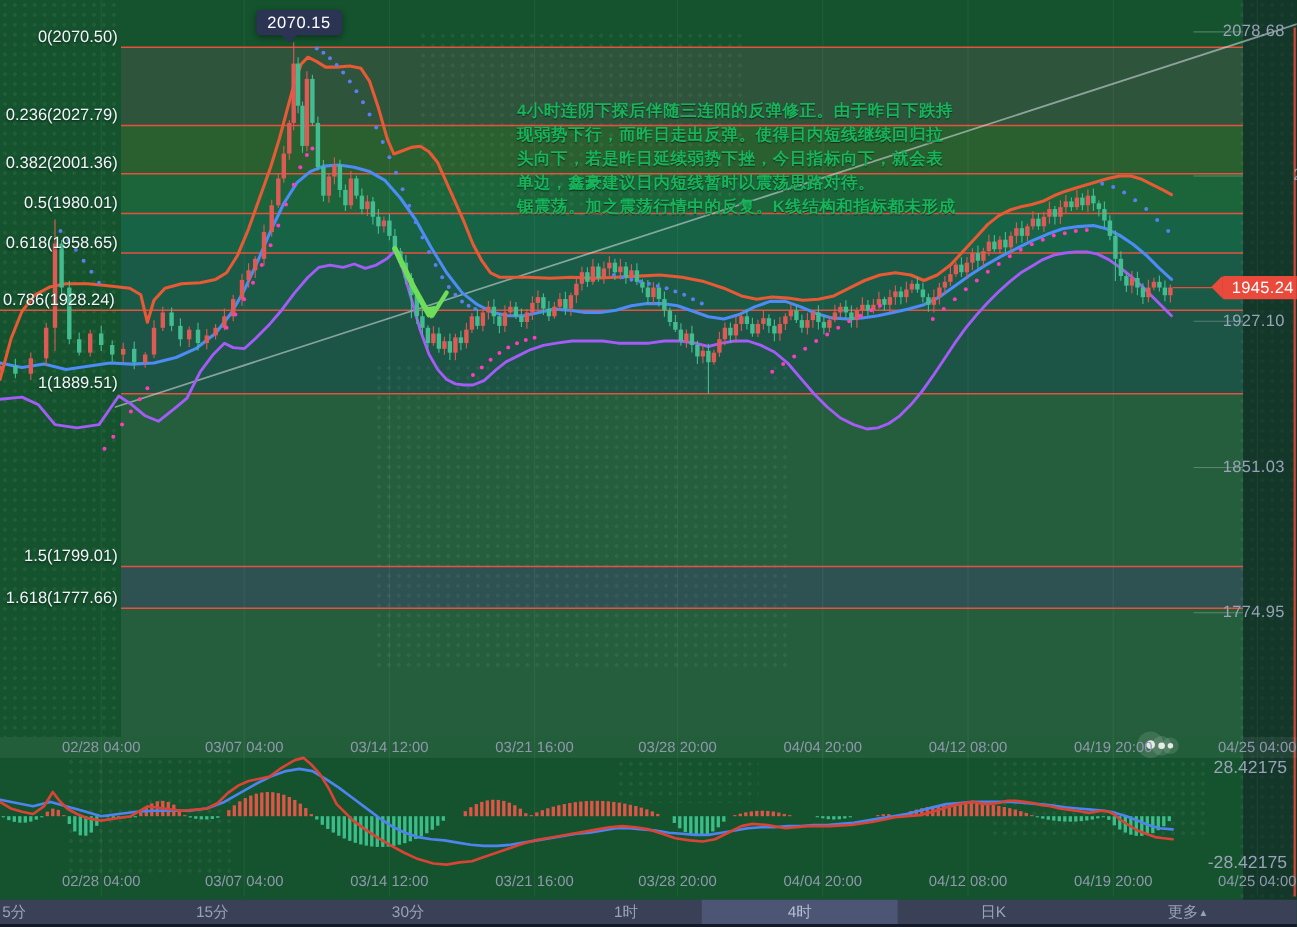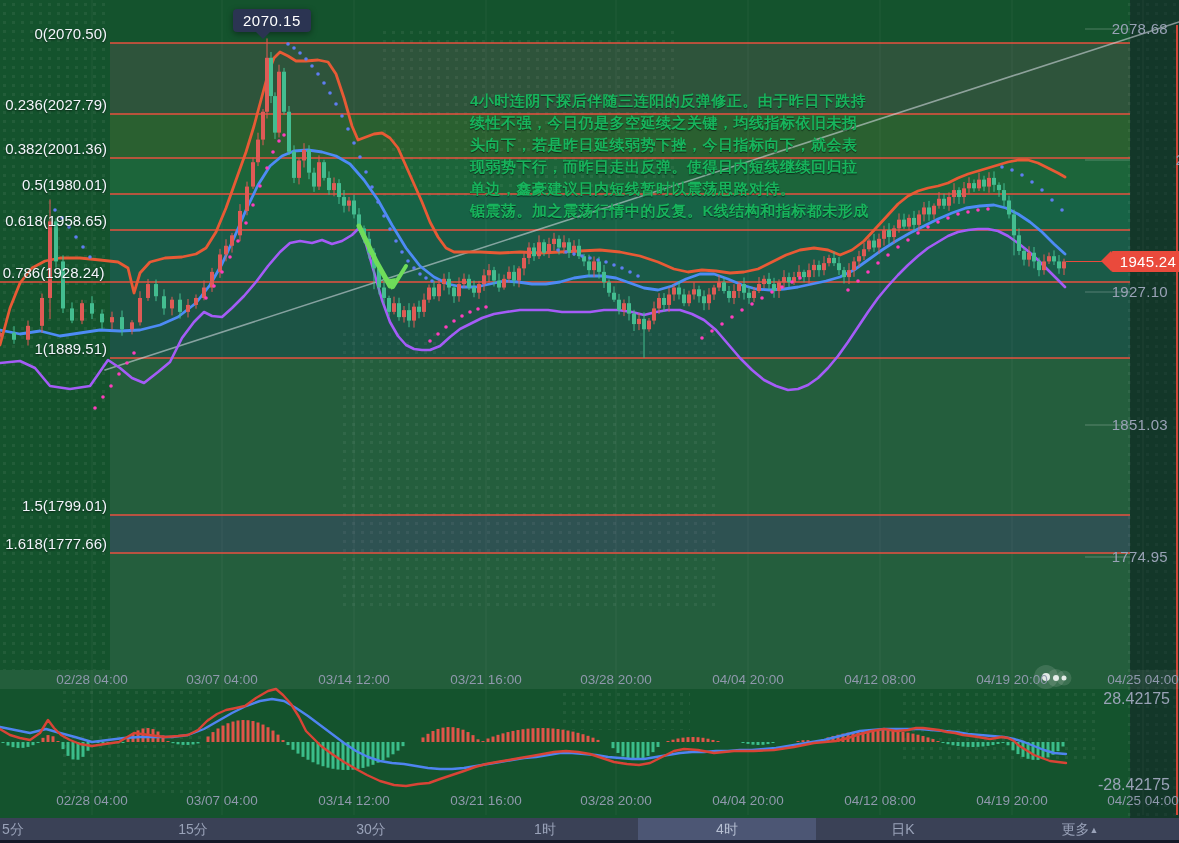--- a/index.html
+++ b/index.html
@@ -831,33 +831,32 @@
       <div class="lbl x-lbl" style="left: 1083px; top: 793px;">04/25 04:00</div>
     </div>
 
   <div id="tooltip" style="left:233px;top:9px;">2070.15</div>
 
   <div id="badge-tip" style="left:1101px;top:251px;"></div>
   <div id="price-badge" style="left:1111px;top:251px;">1945.24</div>
 
   <div id="annotation" style="left:470px;top:90px;">
       <div>4小时连阴下探后伴随三连阳的反弹修正。由于昨日下跌持</div>
-      <div>续性不强，今日仍是多空延续之关键，均线指标依旧未拐</div>
+      <div>现弱势下行，而昨日走出反弹。使得日内短线继续回归拉</div>
       <div>头向下，若是昨日延续弱势下挫，今日指标向下，就会表</div>
-      <div>现弱势下行，而昨日走出反弹。使得日内短线继续回归拉</div>
       <div>单边，鑫豪建议日内短线暂时以震荡思路对待。</div>
       <div>锯震荡。加之震荡行情中的反复。K线结构和指标都未形成</div>
     </div>
 
   <div class="macd-lbl" style="left:1060px;top:690px;">28.42175</div>
   <div class="macd-lbl" style="left:1060px;top:776px;">-28.42175</div>
 
   <div id="toolbar">
       <div class="tf-item" style="left: -76px;">5分</div>
       <div class="tf-item" style="left: 104px;">15分</div>
       <div class="tf-item" style="left: 282px;">30分</div>
-      <div class="tf-item" style="left: 456px;">1时</div>
+      <div class="tf-item" style="left: 480px;">1时</div>
       <div class="tf-item sel" style="left: 638px;">4时</div>
       <div class="tf-item" style="left: 814px;">日K</div>
       <div class="tf-item" style="left: 991px;">更多<span class="tf-arrow">▲</span></div>
     </div>
   <div id="toolbar-strip"></div>
 </div>
 
 </body></html>

